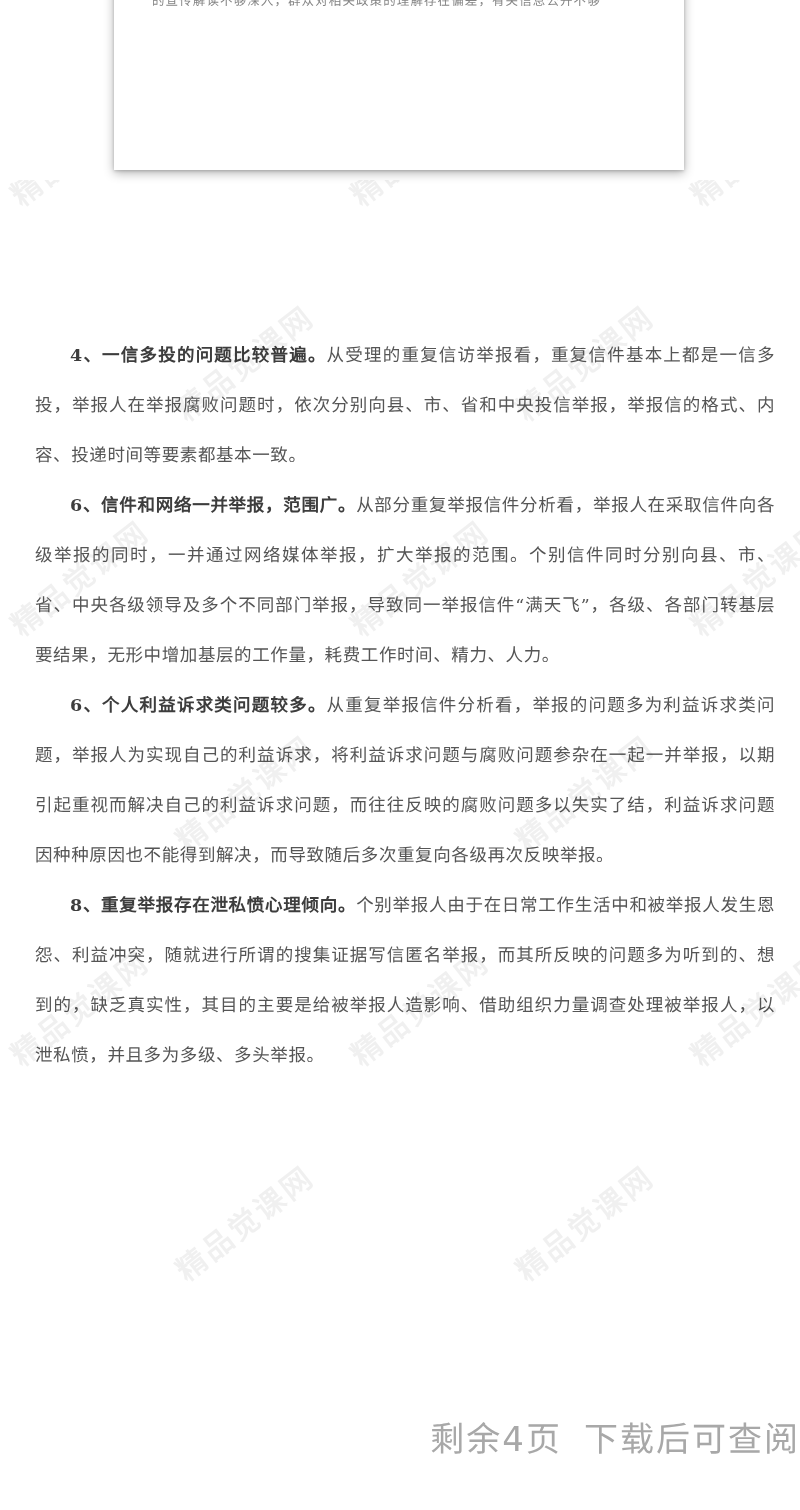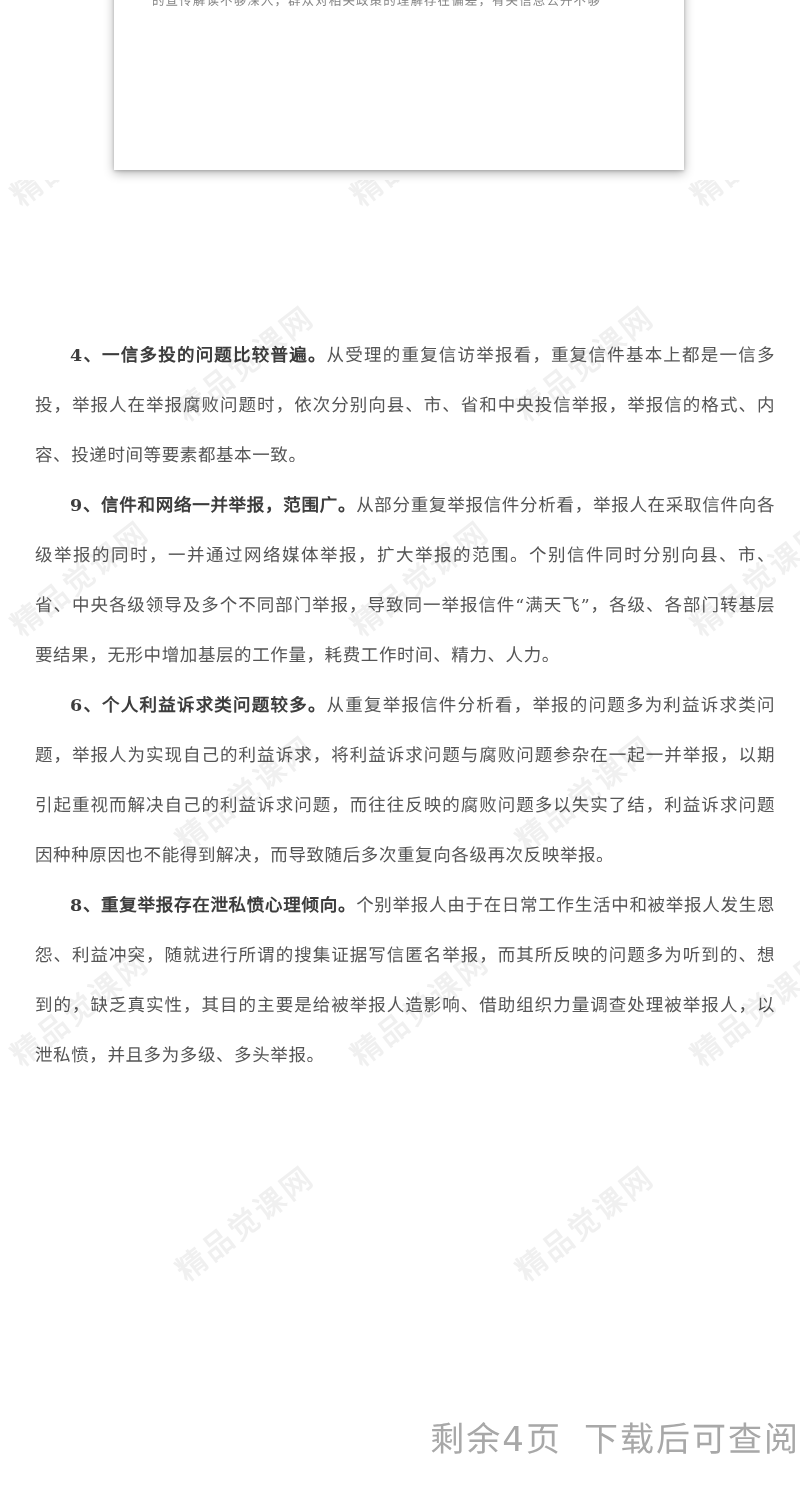--- a/index.html
+++ b/index.html
@@ -138,21 +138,21 @@
     <div class="page-card-inner">
       <div class="card-line clipped">
         <span>的宣传解读不够深入，群众对相关政策的理解存在偏差，有关信息公开不够</span>
       </div>
     </div>
   </div>
 </div>
 
 <div class="doc-body">
   <p class="para"><span class="lead">4、一信多投的问题比较普遍。</span><span>从受理的重复信访举报看，重复信件基本上都是一信多投，举报人在举报腐败问题时，依次分别向县、市、省和中央投信举报，举报信的格式、内容、投递时间等要素都基本一致。</span></p>
-  <p class="para"><span class="lead">9、信件和网络一并举报，范围广。</span><span>从部分重复举报信件分析看，举报人在采取信件向各级举报的同时，一并通过网络媒体举报，扩大举报的范围。个别信件同时分别向县、市、省、中央各级领导及多个不同部门举报，导致同一举报信件“满天飞”，各级、各部门转基层要结果，无形中增加基层的工作量，耗费工作时间、精力、人力。</span></p>
+  <p class="para"><span class="lead">6、信件和网络一并举报，范围广。</span><span>从部分重复举报信件分析看，举报人在采取信件向各级举报的同时，一并通过网络媒体举报，扩大举报的范围。个别信件同时分别向县、市、省、中央各级领导及多个不同部门举报，导致同一举报信件“满天飞”，各级、各部门转基层要结果，无形中增加基层的工作量，耗费工作时间、精力、人力。</span></p>
   <p class="para"><span class="lead">6、个人利益诉求类问题较多。</span><span>从重复举报信件分析看，举报的问题多为利益诉求类问题，举报人为实现自己的利益诉求，将利益诉求问题与腐败问题参杂在一起一并举报，以期引起重视而解决自己的利益诉求问题，而往往反映的腐败问题多以失实了结，利益诉求问题因种种原因也不能得到解决，而导致随后多次重复向各级再次反映举报。</span></p>
   <p class="para"><span class="lead">8、重复举报存在泄私愤心理倾向。</span><span>个别举报人由于在日常工作生活中和被举报人发生恩怨、利益冲突，随就进行所谓的搜集证据写信匿名举报，而其所反映的问题多为听到的、想到的，缺乏真实性，其目的主要是给被举报人造影响、借助组织力量调查处理被举报人，以泄私愤，并且多为多级、多头举报。</span></p>
 </div>
 
 <div class="watermark-layer" id="watermark-layer">
     <span class="wm" style="color: rgb(0, 0, 0); opacity: 0.055; transform: rotate(-38deg); left: 0px; top: 0px;">精品觉课网</span>
     <span class="wm" style="color: rgb(0, 0, 0); opacity: 0.055; transform: rotate(-38deg); left: 340px; top: 0px;">精品觉课网</span>
     <span class="wm" style="color: rgb(0, 0, 0); opacity: 0.055; transform: rotate(-38deg); left: 680px; top: 0px;">精品觉课网</span>
     <span class="wm" style="color: rgb(0, 0, 0); opacity: 0.055; transform: rotate(-38deg); left: 165px; top: 215px;">精品觉课网</span>
     <span class="wm" style="color: rgb(0, 0, 0); opacity: 0.055; transform: rotate(-38deg); left: 505px; top: 215px;">精品觉课网</span>

